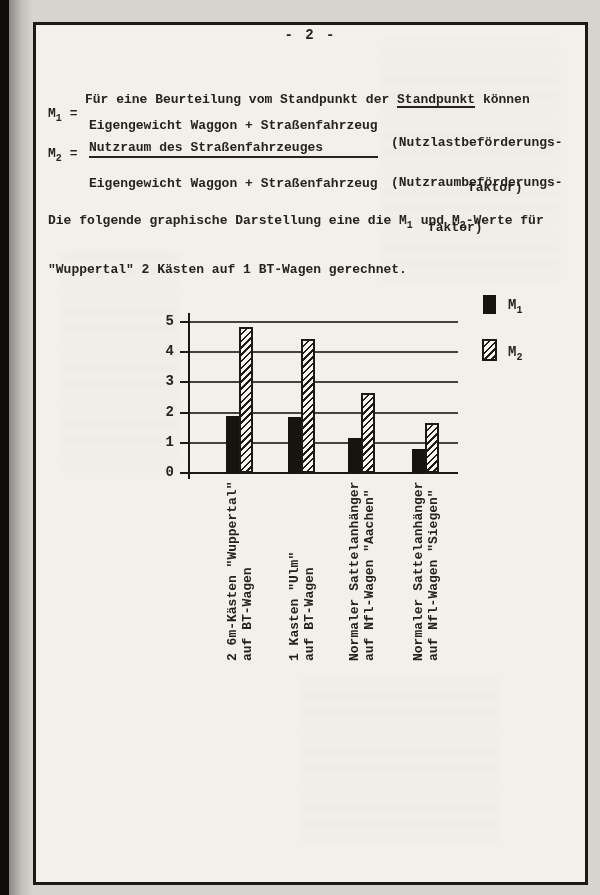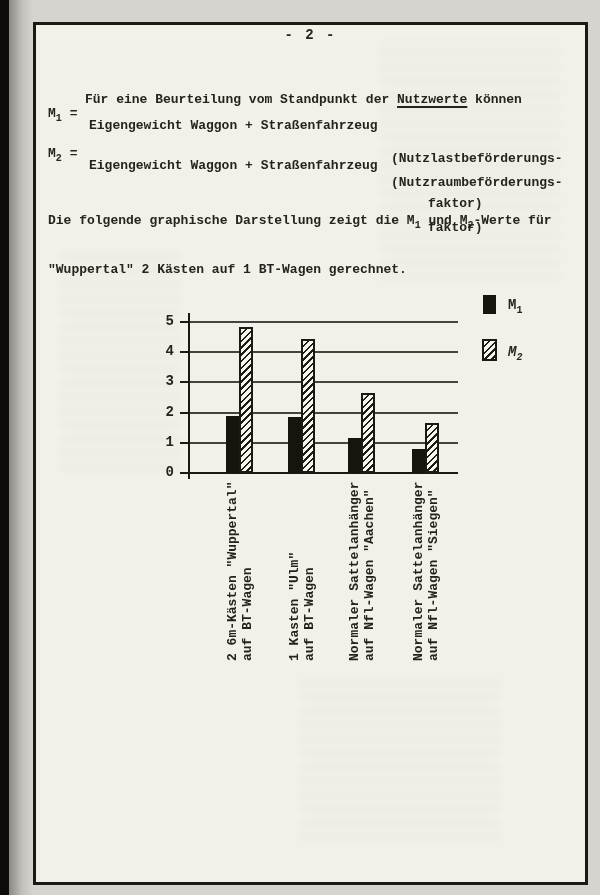--- a/index.html
+++ b/index.html
@@ -55,55 +55,56 @@
 
   <div class="frame"></div>
 
   <div class="bleed" style="left:380px; top:40px; width:180px; height:240px;"></div>
   <div class="bleed" style="left:60px; top:250px; width:120px; height:220px;"></div>
   <div class="bleed" style="left:300px; top:680px; width:200px; height:160px;"></div>
 
   <div class="pagenum">- 2 -</div>
 
   <div class="txt" style="left:48px; top:60px;">
-    <div><span style="display:inline-block;width:37px;"></span><span>Für eine Beurteilung vom Standpunkt der </span><span class="u">Nutzwerte</span><span> können</span></div>
+    <div><span style="display:inline-block;width:37px;"></span><span>Für eine Beurteilung vom Standpunkt der </span><span class="u">Standpunkt</span><span> können</span></div>
   </div>
 
   <div class="formula" style="top:100px;">
     <div class="mlabel" style="top:6px;"><span>M</span><span class="sub">1</span><span> =</span></div>
     <div class="fraction">
       <span class="den">Eigengewicht Waggon + Straßenfahrzeug</span>
     </div>
-    <div class="note" style="top:21px;">
+    <div class="note" style="top:5px;text-align:center;">
       <div>(Nutzlastbeförderungs-</div>
       <div class="l2">faktor)</div>
     </div>
   </div>
 
   <div class="formula" style="top:140px;">
     <div class="mlabel" style="top:6px;"><span>M</span><span class="sub">2</span><span> =</span></div>
     <div class="fraction">
+      <span class="num">Nutzraum des Straßenfahrzeuges</span>
       <span class="den">Eigengewicht Waggon + Straßenfahrzeug</span>
     </div>
     <div class="note" style="top:5px;">
       <div>(Nutzraumbeförderungs-</div>
       <div class="l2">faktor)</div>
     </div>
   </div>
 
   <div class="txt" style="left:48px; top:181px;">
-    <div><span>Die folgende graphische Darstellung zeigt die M</span><span class="sub">1</span><span> und M</span><span class="sub">2</span><span>-Werte für</span></div>
+    <div><span>Die folgende graphische Darstellung eine die M</span><span class="sub">1</span><span> und M</span><span class="sub">2</span><span>-Werte für</span></div>
     <div>"Wuppertal" 2 Kästen auf 1 BT-Wagen gerechnet.</div>
   </div>
 
   <div>
     <div class="legend-swatch-black"></div>
     <div class="legend-label" style="left:508px; top:297px;"><span>M</span><span class="sub">1</span></div>
     <div class="legend-swatch-hatch"></div>
-    <div class="legend-label" style="left:508px; top:344px;font-style:italic;"><span>M</span><span class="sub">2</span></div>
+    <div class="legend-label" style="left:508px; top:344px;"><span>M</span><span class="sub">2</span></div>
   </div>
 
   <div id="chart">
       <div class="ticklabel" style="left: 152px; top: 464px;">0</div>
       <div class="tickmark" style="left: 180px; top: 472px;"></div>
       <div class="ticklabel" style="left: 152px; top: 433.8px;">1</div>
       <div class="tickmark" style="left: 180px; top: 441.8px;"></div>
       <div class="gridline" style="left: 189px; top: 441.8px; width: 269px;"></div>
       <div class="ticklabel" style="left: 152px; top: 403.6px;">2</div>
       <div class="tickmark" style="left: 180px; top: 411.6px;"></div>

